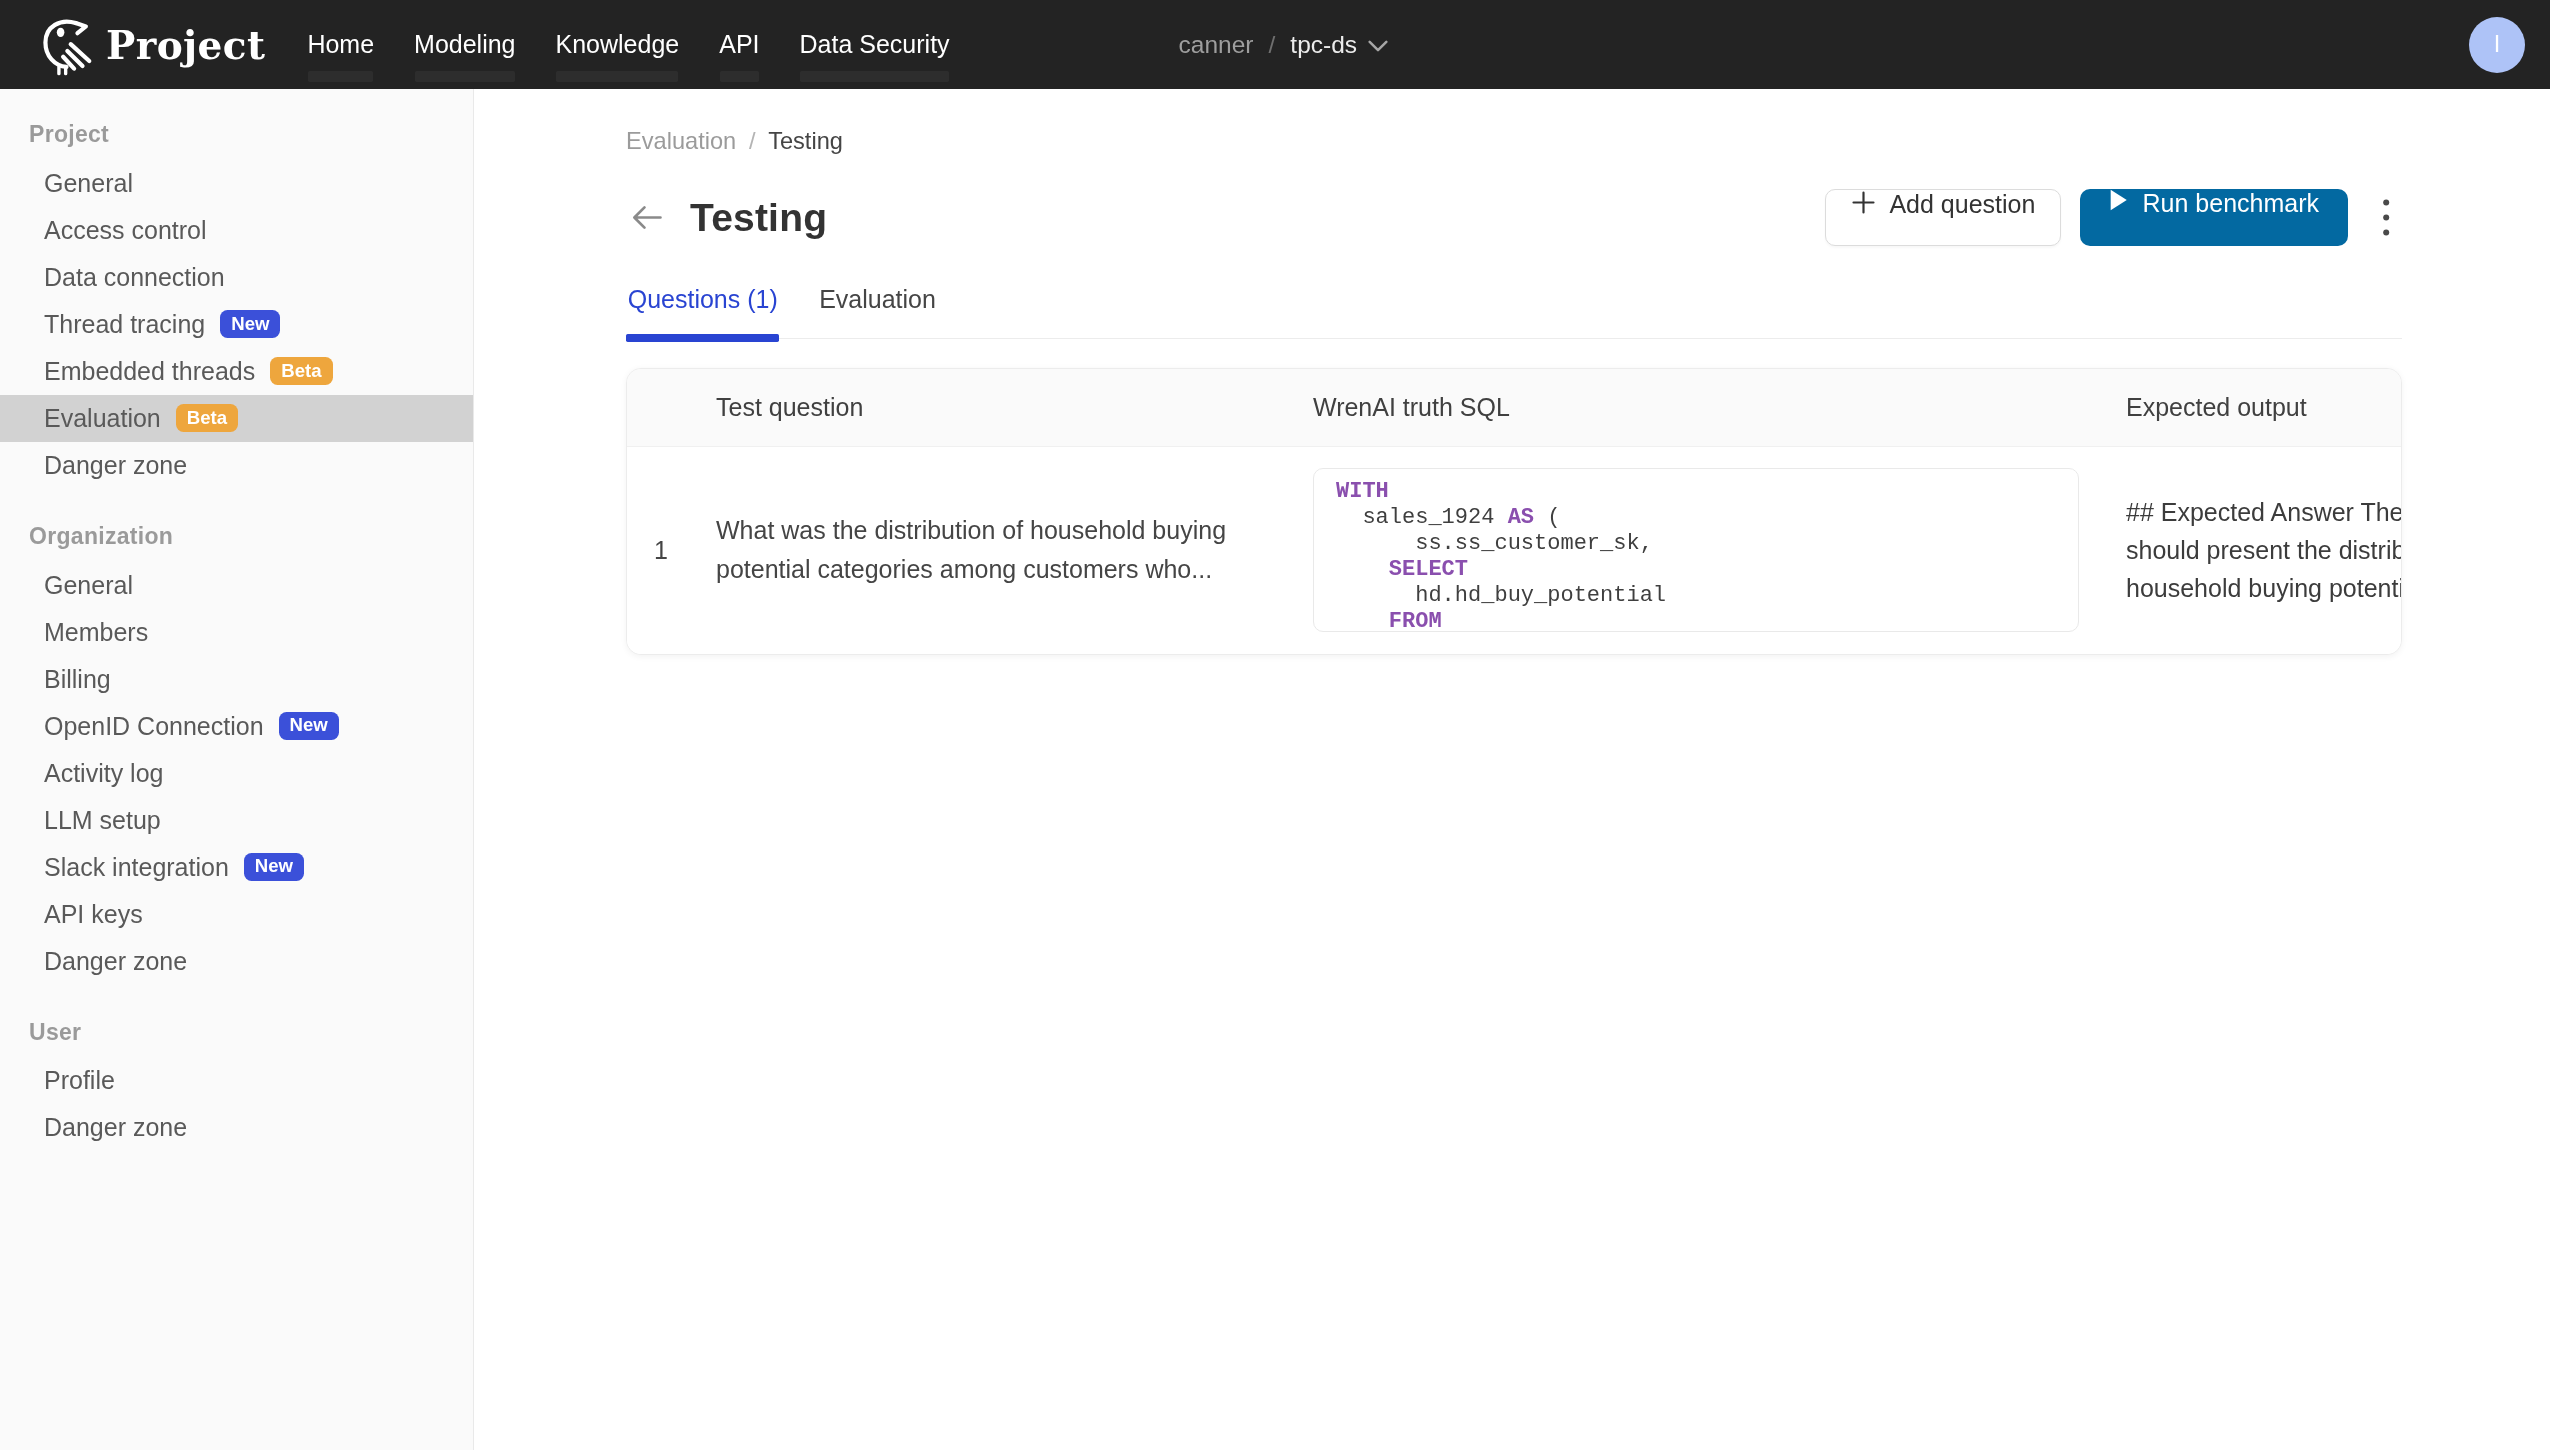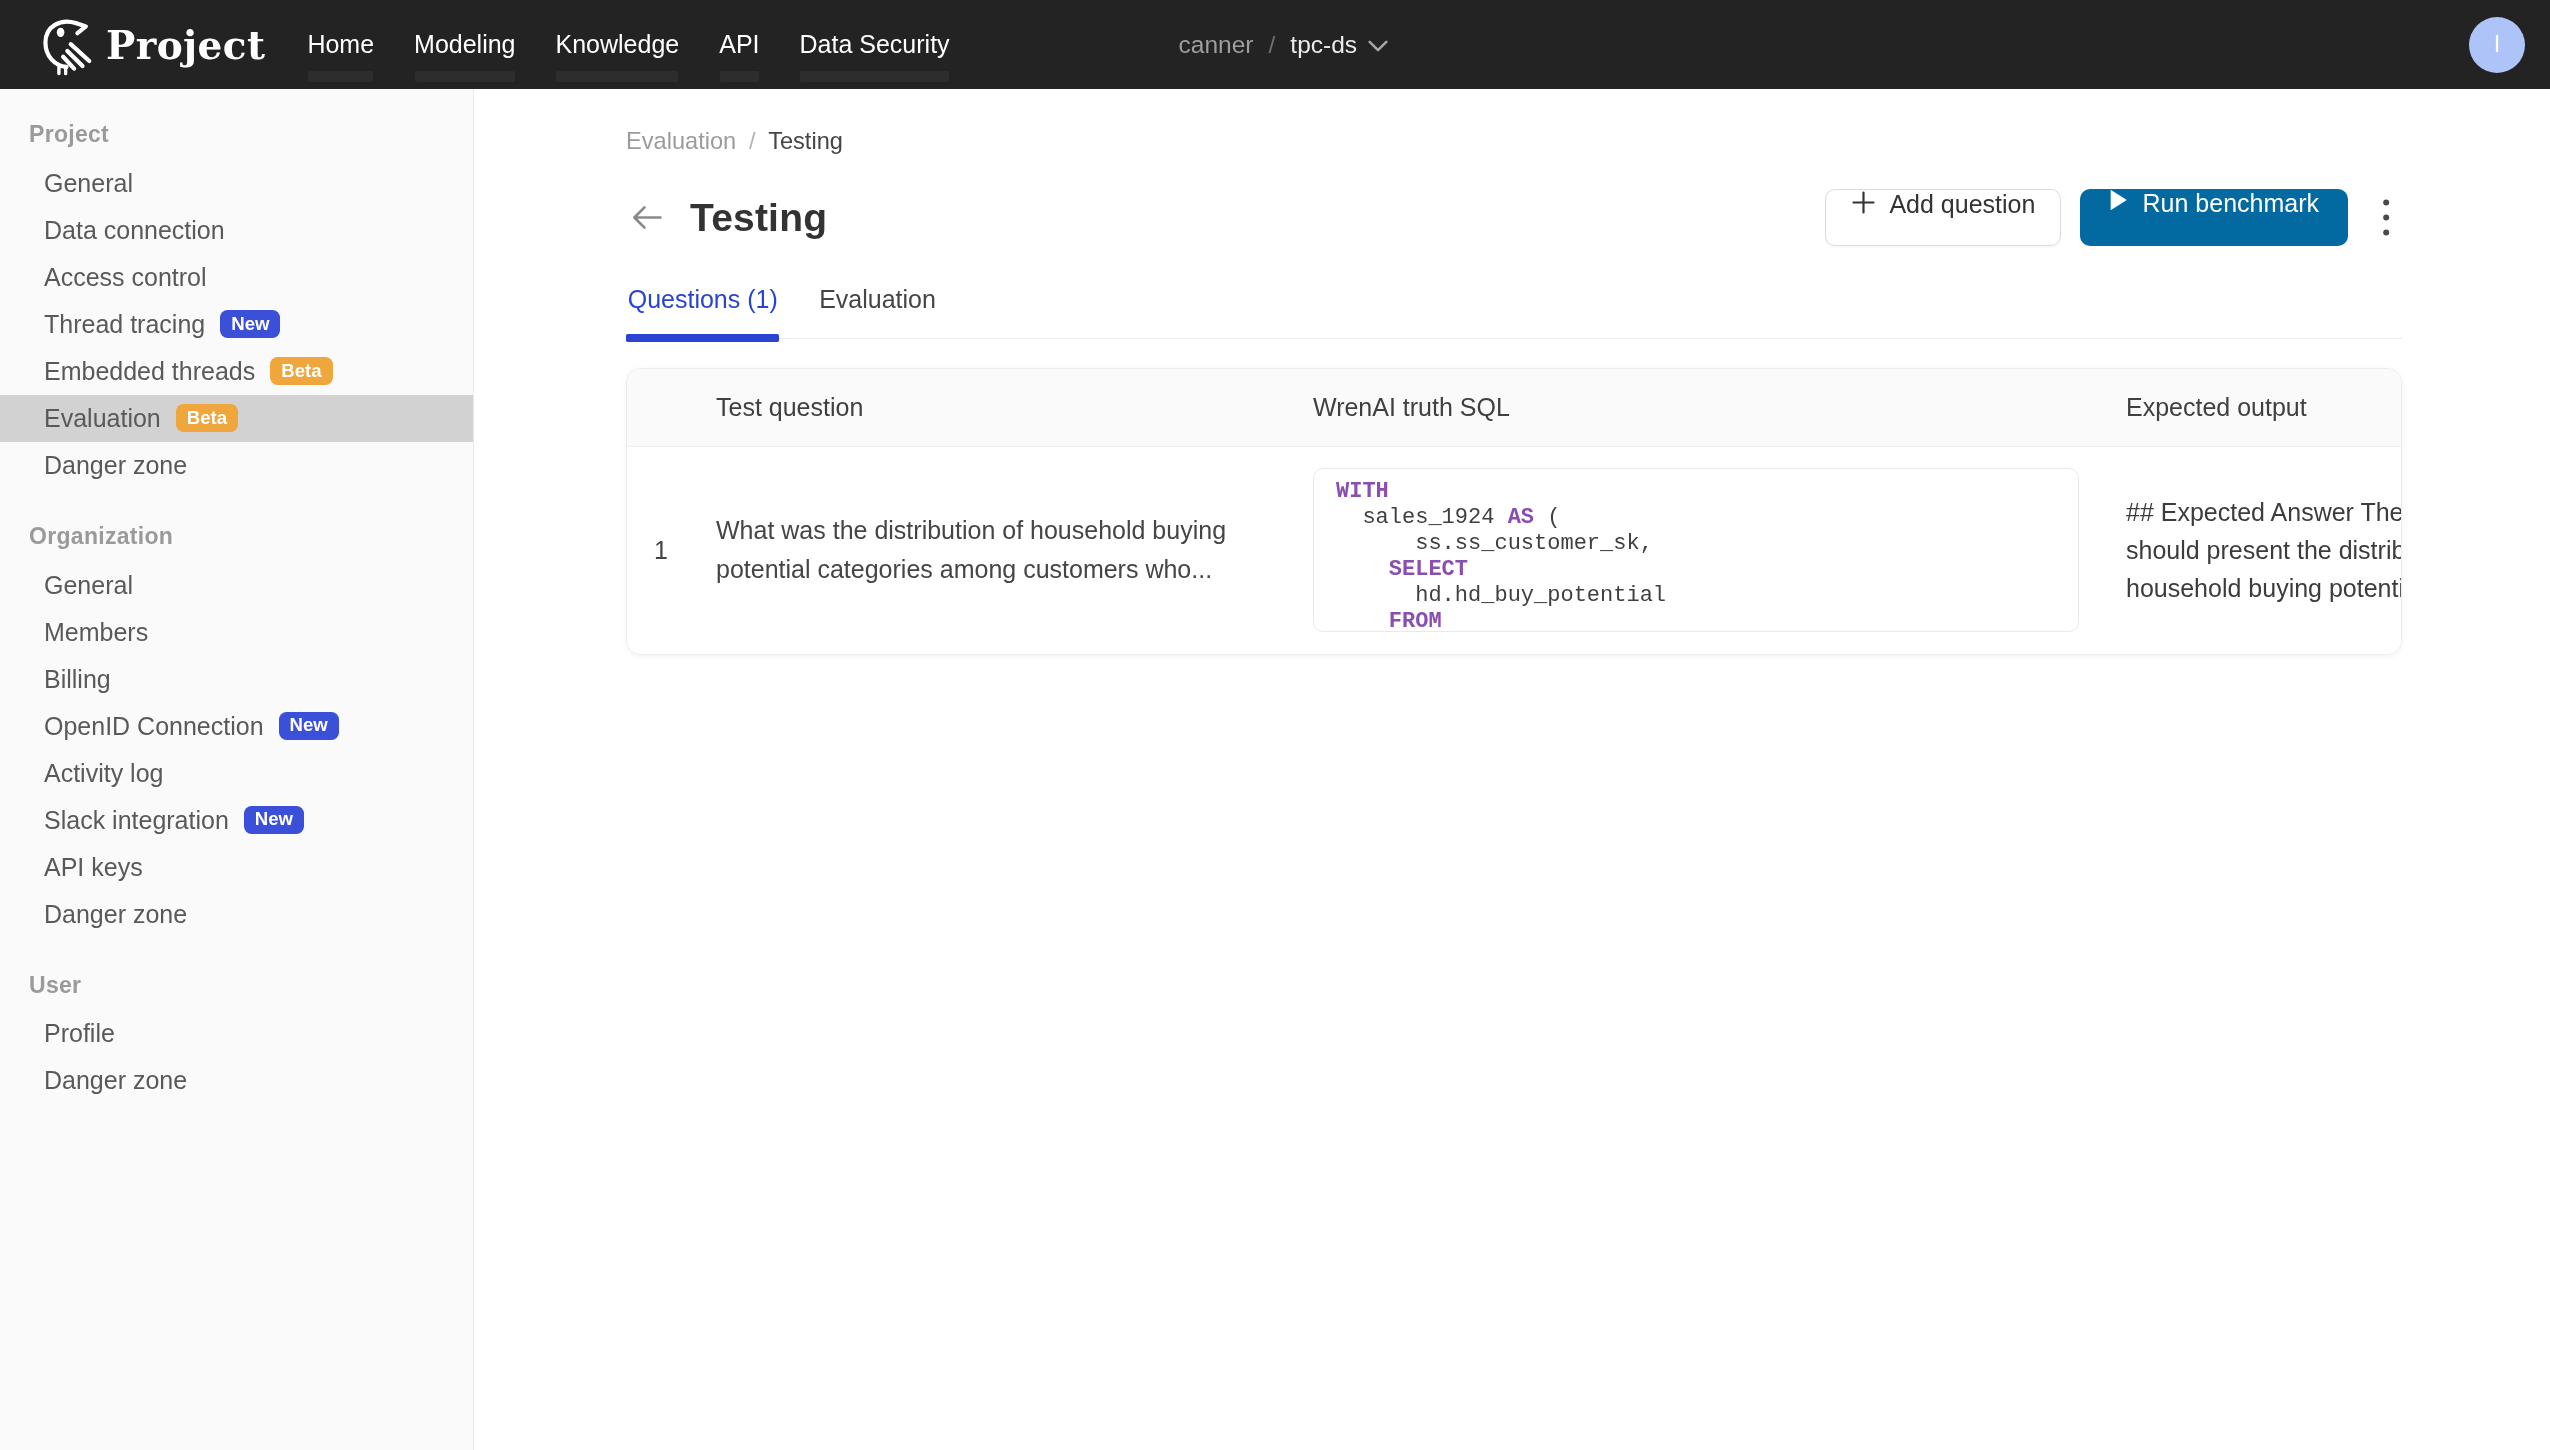--- a/index.html
+++ b/index.html
@@ -122,24 +122,24 @@
 <div class="layout">
 
   <aside class="sidebar">
       <div class="side-section">
     <div class="side-title">Project</div>
     <div class="side-items">
           <div class="side-item">
     <span class="side-item-label">General</span>
   </div>
           <div class="side-item">
+    <span class="side-item-label">Access control</span>
+  </div>
+          <div class="side-item">
     <span class="side-item-label">Data connection</span>
-  </div>
-          <div class="side-item">
-    <span class="side-item-label">Access control</span>
   </div>
           <div class="side-item">
     <span class="side-item-label">Thread tracing</span>
   <span class="badge new">New</span>
           </div>
           <div class="side-item">
     <span class="side-item-label">Embedded threads</span>
   <span class="badge beta">Beta</span>
           </div>
           <div class="side-item selected">
@@ -162,20 +162,23 @@
   </div>
           <div class="side-item">
     <span class="side-item-label">Billing</span>
   </div>
           <div class="side-item">
     <span class="side-item-label">OpenID Connection</span>
   <span class="badge new">New</span>
           </div>
           <div class="side-item">
     <span class="side-item-label">Activity log</span>
+  </div>
+          <div class="side-item">
+    <span class="side-item-label">LLM setup</span>
   </div>
           <div class="side-item">
     <span class="side-item-label">Slack integration</span>
   <span class="badge new">New</span>
           </div>
           <div class="side-item">
     <span class="side-item-label">API keys</span>
   </div>
           <div class="side-item">
     <span class="side-item-label">Danger zone</span>

